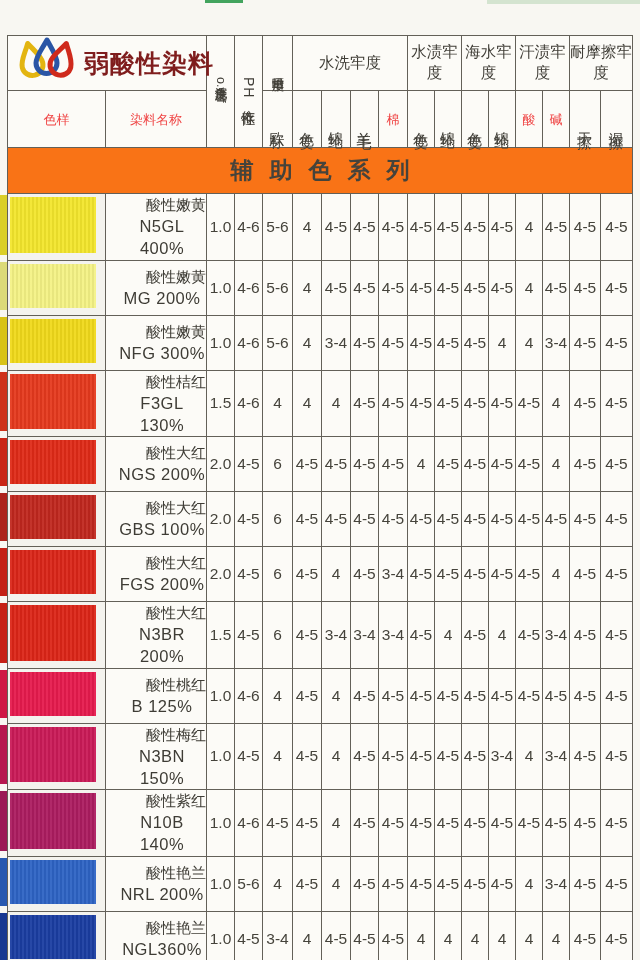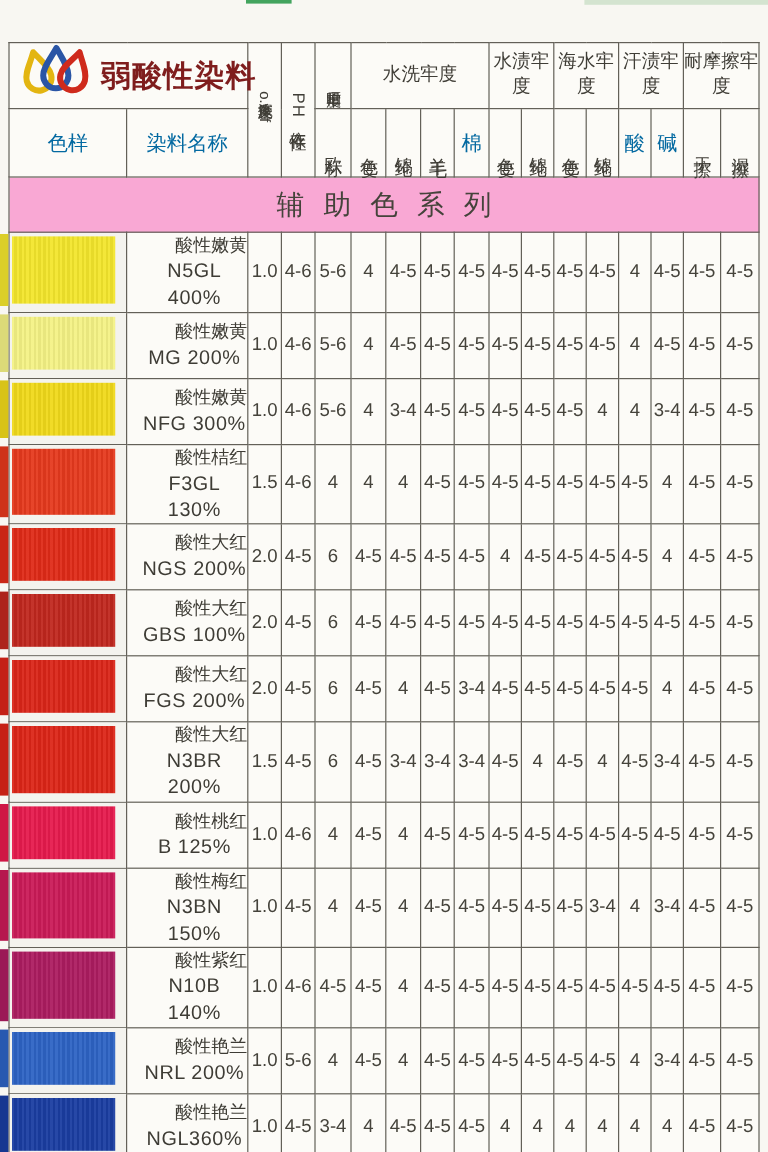--- a/index.html
+++ b/index.html
@@ -41,21 +41,21 @@
     writing-mode:vertical-rl; text-orientation:mixed;
     display:inline-block; margin:0 auto;
     font-size:14px; line-height:1.05; letter-spacing:1px; color:#3f3d36;
   }
   .vtext.small { font-size:12.5px; letter-spacing:0; }
   .vsub {
     writing-mode:vertical-rl; text-orientation:upright;
     display:inline-block; font-size:15px; line-height:1; letter-spacing:2px; color:#3f3d36;
   }
   .gtext { font-size:15.5px; line-height:1.35; color:#3f3d36; }
-  .stext { font-size:17px; color:#0369a1; }
+  .stext { font-size:13px; color:#ef4444; }
 
   
   .banner-cell { font-size:23px; font-weight:bold; letter-spacing:16px; color:#23381f; padding-left:16px; }
 
   
   .swatch-cell { position:relative; background:#f4f3ee; }
   .swatch {
     position:absolute; left:2px; right:9px; top:3px; bottom:7px;
     display:block;
     background-image:repeating-linear-gradient(90deg, rgba(255,255,255,0.06) 0 2px, rgba(0,0,0,0.05) 2px 4px);
@@ -131,21 +131,21 @@
       <td><span class="vsub">色变</span></td>
       <td><span class="vsub">锦纶</span></td>
       <td><span class="vsub">色变</span></td>
       <td><span class="vsub">锦纶</span></td>
       <td><span class="stext">酸</span></td>
       <td><span class="stext">碱</span></td>
       <td><span class="vsub">干擦</span></td>
       <td><span class="vsub">湿擦</span></td>
     </tr>
     <tr class="banner-row">
-      <td colspan="17" class="banner-cell" style="background: #f9a8d4;">辅助色系列</td>
+      <td colspan="17" class="banner-cell" style="background: #f97316; font-weight: bold;">辅助色系列</td>
     </tr>
   </thead>
   <tbody>
       <tr class="data-row">
         <td class="swatch-cell">
           <span class="bleed" style="background: rgb(243, 230, 44);"></span>
           <span class="swatch" style="background-color: rgb(243, 230, 44);"></span>
         </td>
         <td class="name-cell">
           <div class="name-cn">酸性嫩黄</div>

